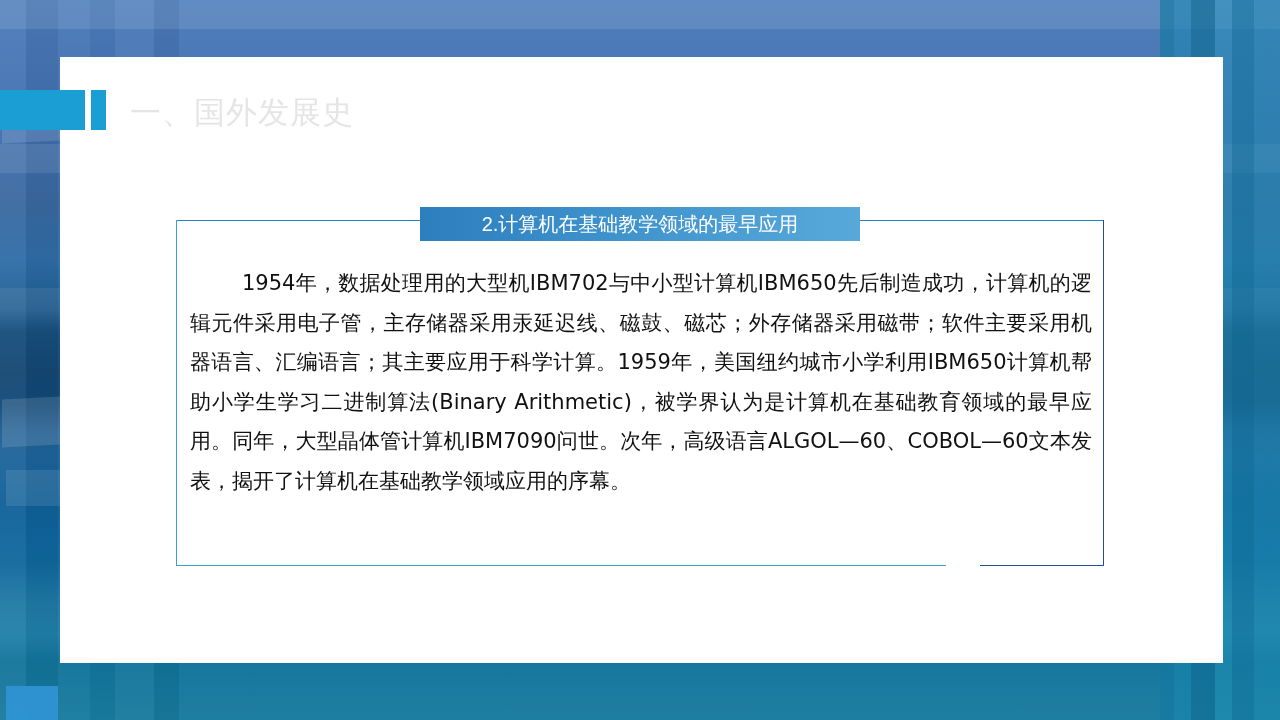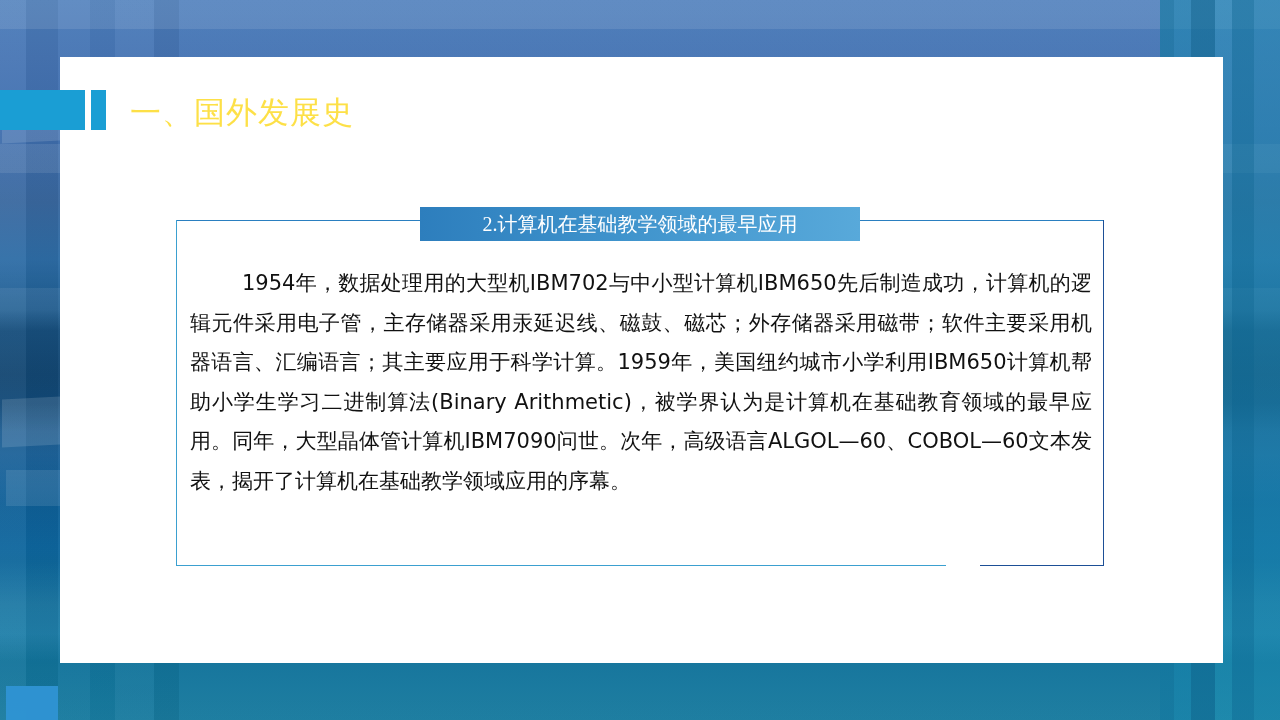--- a/index.html
+++ b/index.html
@@ -95,21 +95,21 @@
     position:absolute; left:0; top:90px; width:85px; height:40px;
     background:#1a9ed4;
   }
   .accent-narrow {
     position:absolute; left:91px; top:90px; width:15px; height:40px;
     background:#1a9ed4;
   }
 
   #slide-title {
     position:absolute; left:130px; top:92px;
-    font-size:31px; color:#fde047; letter-spacing:1px;
+    font-size:31px; color:#e5e5e5; letter-spacing:1px;
     white-space:nowrap;
     font-family:"DejaVu Sans", sans-serif;
     font-weight:400;
   }
 
   
   #content-box {
     position:absolute;
     left:176px; top:220px; width:928px; height:346px;
   }
@@ -137,21 +137,21 @@
 
   
   #banner-wrap {
     position:absolute; left:0; top:-13px; width:100%; height:34px;
   }
   #banner {
     position:absolute; left:244px; top:0; width:440px; height:34px;
     background:linear-gradient(90deg,#2d7ebd 0%, #3f93cc 45%, #58a9da 100%);
     color:#ffffff; font-size:20px;
     display:flex; align-items:center; justify-content:center;
-    font-family:Liberation Serif, serif;
+    font-family:Liberation Sans, sans-serif;
     white-space:nowrap;
   }
 
   
   #body-text {
     position:absolute; left:14px; top:44px; width:902px;
     font-size:21px; line-height:39.5px;
     color:#111111; text-align:justify; text-align-last:left;
     text-indent:52px;
     font-family:"DejaVu Sans", sans-serif;

